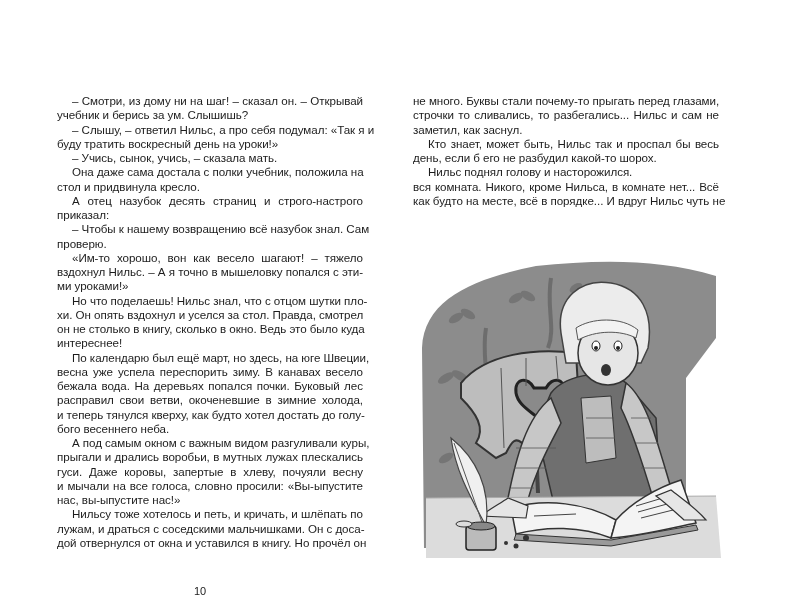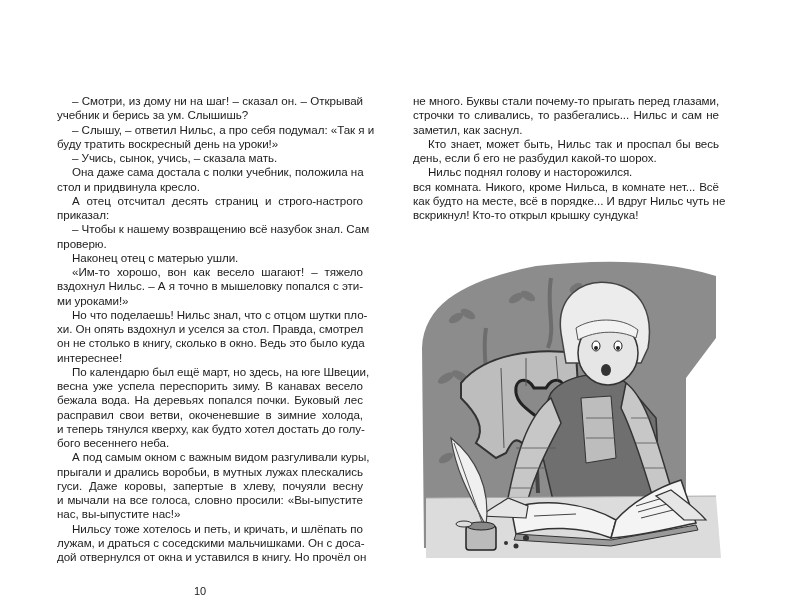--- a/index.html
+++ b/index.html
@@ -31,25 +31,24 @@
 
 <div class="page page-left">
   <div class="col col-left" id="left-col">
       <span class="line indent">– Смотри, из дому ни на шаг! – сказал он. – Открывай</span>
       <span class="line last">учебник и берись за ум. Слышишь?</span>
       <span class="line indent">– Слышу, – ответил Нильс, а про себя подумал: «Так я и</span>
       <span class="line last">буду тратить воскресный день на уроки!»</span>
       <span class="line indent last">– Учись, сынок, учись, – сказала мать.</span>
       <span class="line indent">Она даже сама достала с полки учебник, положила на</span>
       <span class="line last">стол и придвинула кресло.</span>
-      <span class="line indent">А отец отсчитал десять страниц и строго-настрого</span>
+      <span class="line indent">А отец назубок десять страниц и строго-настрого</span>
       <span class="line last">приказал:</span>
       <span class="line indent">– Чтобы к нашему возвращению всё назубок знал. Сам</span>
       <span class="line last">проверю.</span>
-      <span class="line indent last">Наконец отец с матерью ушли.</span>
       <span class="line indent">«Им-то хорошо, вон как весело шагают! – тяжело</span>
       <span class="line">вздохнул Нильс. – А я точно в мышеловку попался с эти-</span>
       <span class="line last">ми уроками!»</span>
       <span class="line indent">Но что поделаешь! Нильс знал, что с отцом шутки пло-</span>
       <span class="line">хи. Он опять вздохнул и уселся за стол. Правда, смотрел</span>
       <span class="line">он не столько в книгу, сколько в окно. Ведь это было куда</span>
       <span class="line last">интереснее!</span>
       <span class="line indent">По календарю был ещё март, но здесь, на юге Швеции,</span>
       <span class="line">весна уже успела переспорить зиму. В канавах весело</span>
       <span class="line">бежала вода. На деревьях попался почки. Буковый лес</span>
@@ -71,21 +70,20 @@
 <div class="page page-right">
   <div class="col col-right" id="right-col">
       <span class="line">не много. Буквы стали почему-то прыгать перед глазами,</span>
       <span class="line">строчки то сливались, то разбегались... Нильс и сам не</span>
       <span class="line last">заметил, как заснул.</span>
       <span class="line indent">Кто знает, может быть, Нильс так и проспал бы весь</span>
       <span class="line last">день, если б его не разбудил какой-то шорох.</span>
       <span class="line indent last">Нильс поднял голову и насторожился.</span>
       <span class="line">вся комната. Никого, кроме Нильса, в комнате нет... Всё</span>
       <span class="line">как будто на месте, всё в порядке... И вдруг Нильс чуть не</span>
-      <span class="line last">вскрикнул! Кто-то открыл крышку сундука!</span>
     </div>
 
   <svg class="illustration" viewBox="0 0 345 305">
 
     <path d="M8,290 L6,90 C8,40 60,20 120,8 C180,2 240,0 300,18 L300,80 L270,120 L270,290 Z" fill="#8c8c8c"></path>
     <g fill="#707070" opacity="0.8">
       <ellipse cx="40" cy="60" rx="8" ry="4" transform="rotate(-30 40 60)"></ellipse>
       <ellipse cx="52" cy="56" rx="8" ry="4" transform="rotate(30 52 56)"></ellipse>
       <ellipse cx="100" cy="40" rx="8" ry="4" transform="rotate(-30 100 40)"></ellipse>
       <ellipse cx="112" cy="38" rx="8" ry="4" transform="rotate(30 112 38)"></ellipse>

